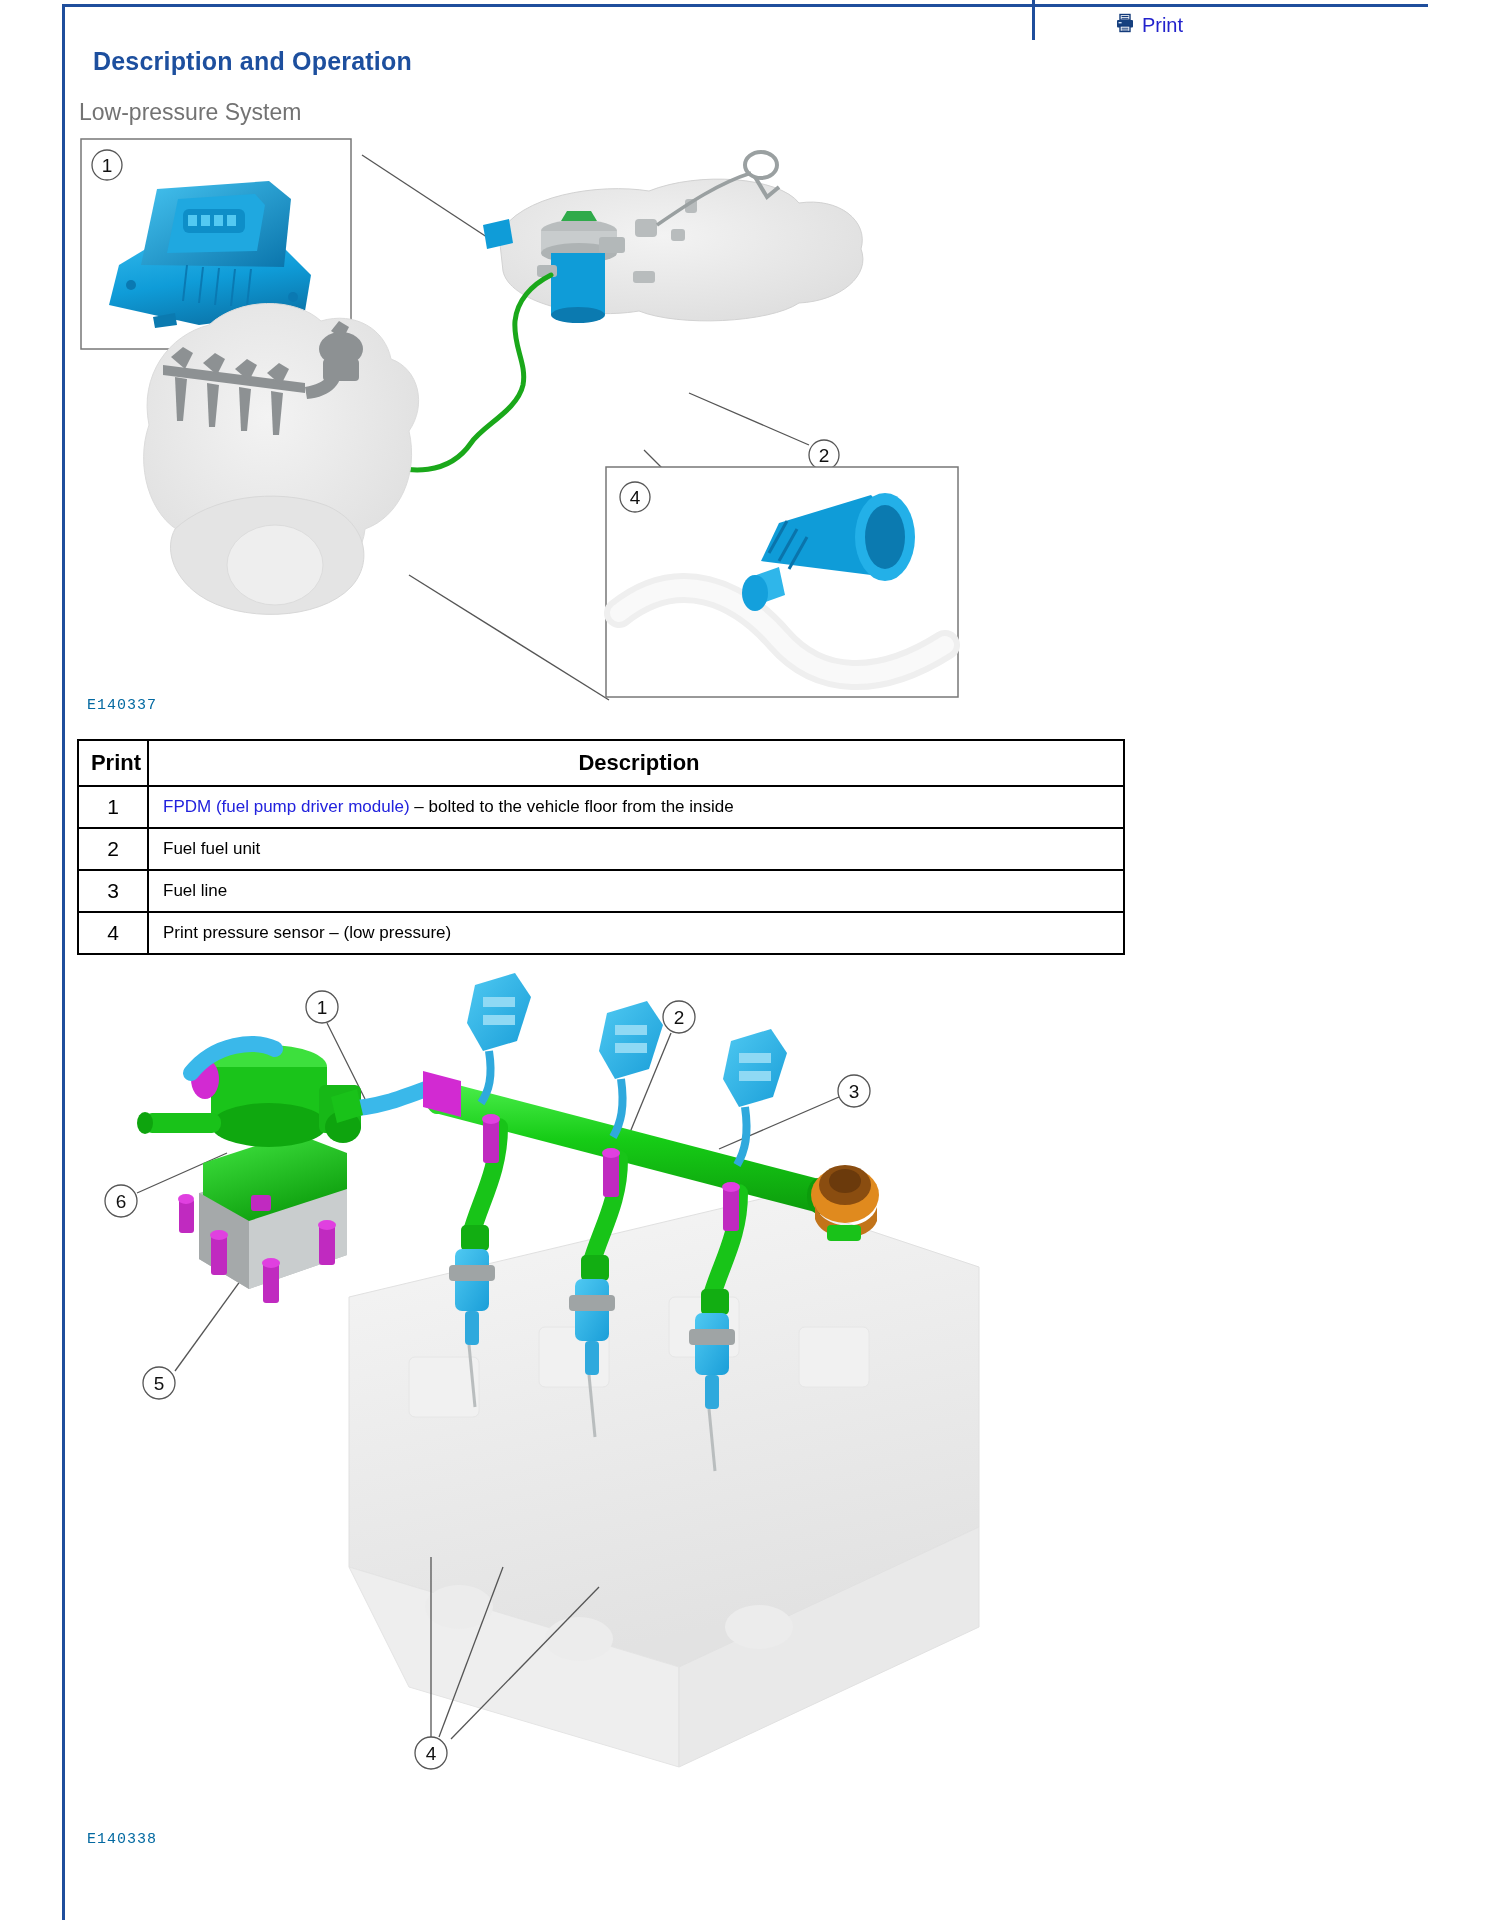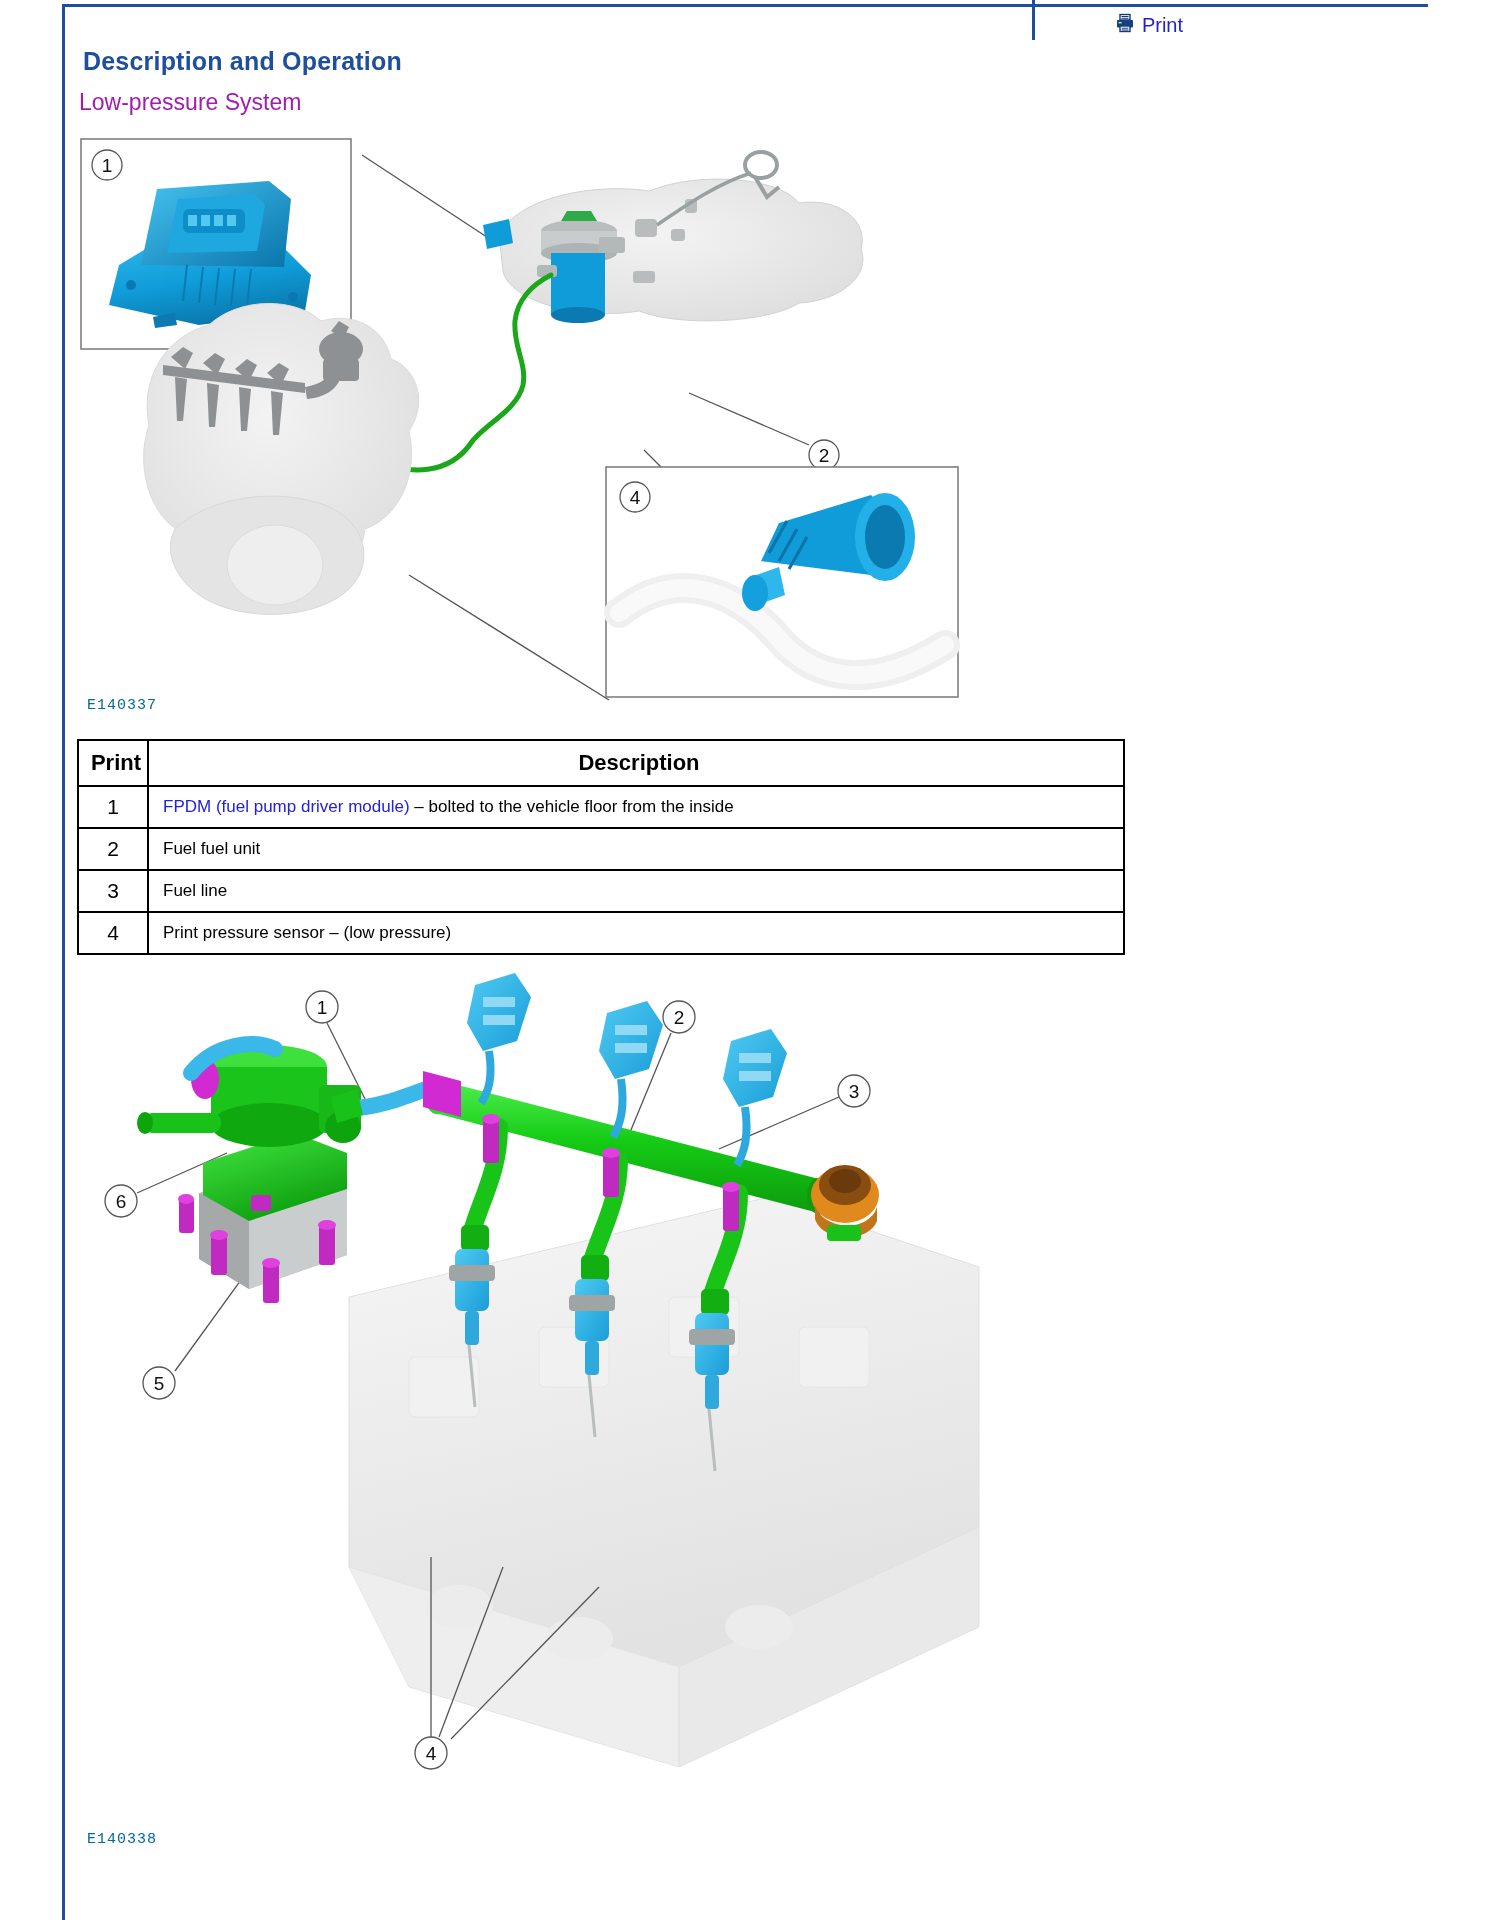--- a/index.html
+++ b/index.html
@@ -65,33 +65,33 @@
   .print-label {
     font-size: 20px;
     color: #2222cc;
     font-family: "Liberation Sans", sans-serif;
   }
   .printer-icon { display: block; }
 
   
   .h-main {
     position: absolute;
-    left: 18px;
+    left: 28px;
     top: 40px;
     font-size: 25px;
     font-weight: bold;
     color: #1d4f9e;
     letter-spacing: 0.2px;
   }
   .h-sub1 {
     position: absolute;
     left: 14px;
-    top: 82px;
+    top: 92px;
     font-size: 23px;
-    color: #a21caf;
+    color: #737373;
   }
   .h-sub2 {
     position: absolute;
     left: 14px;
     top: 922px;
     font-size: 23px;
     color: #111;
   }
 
   

